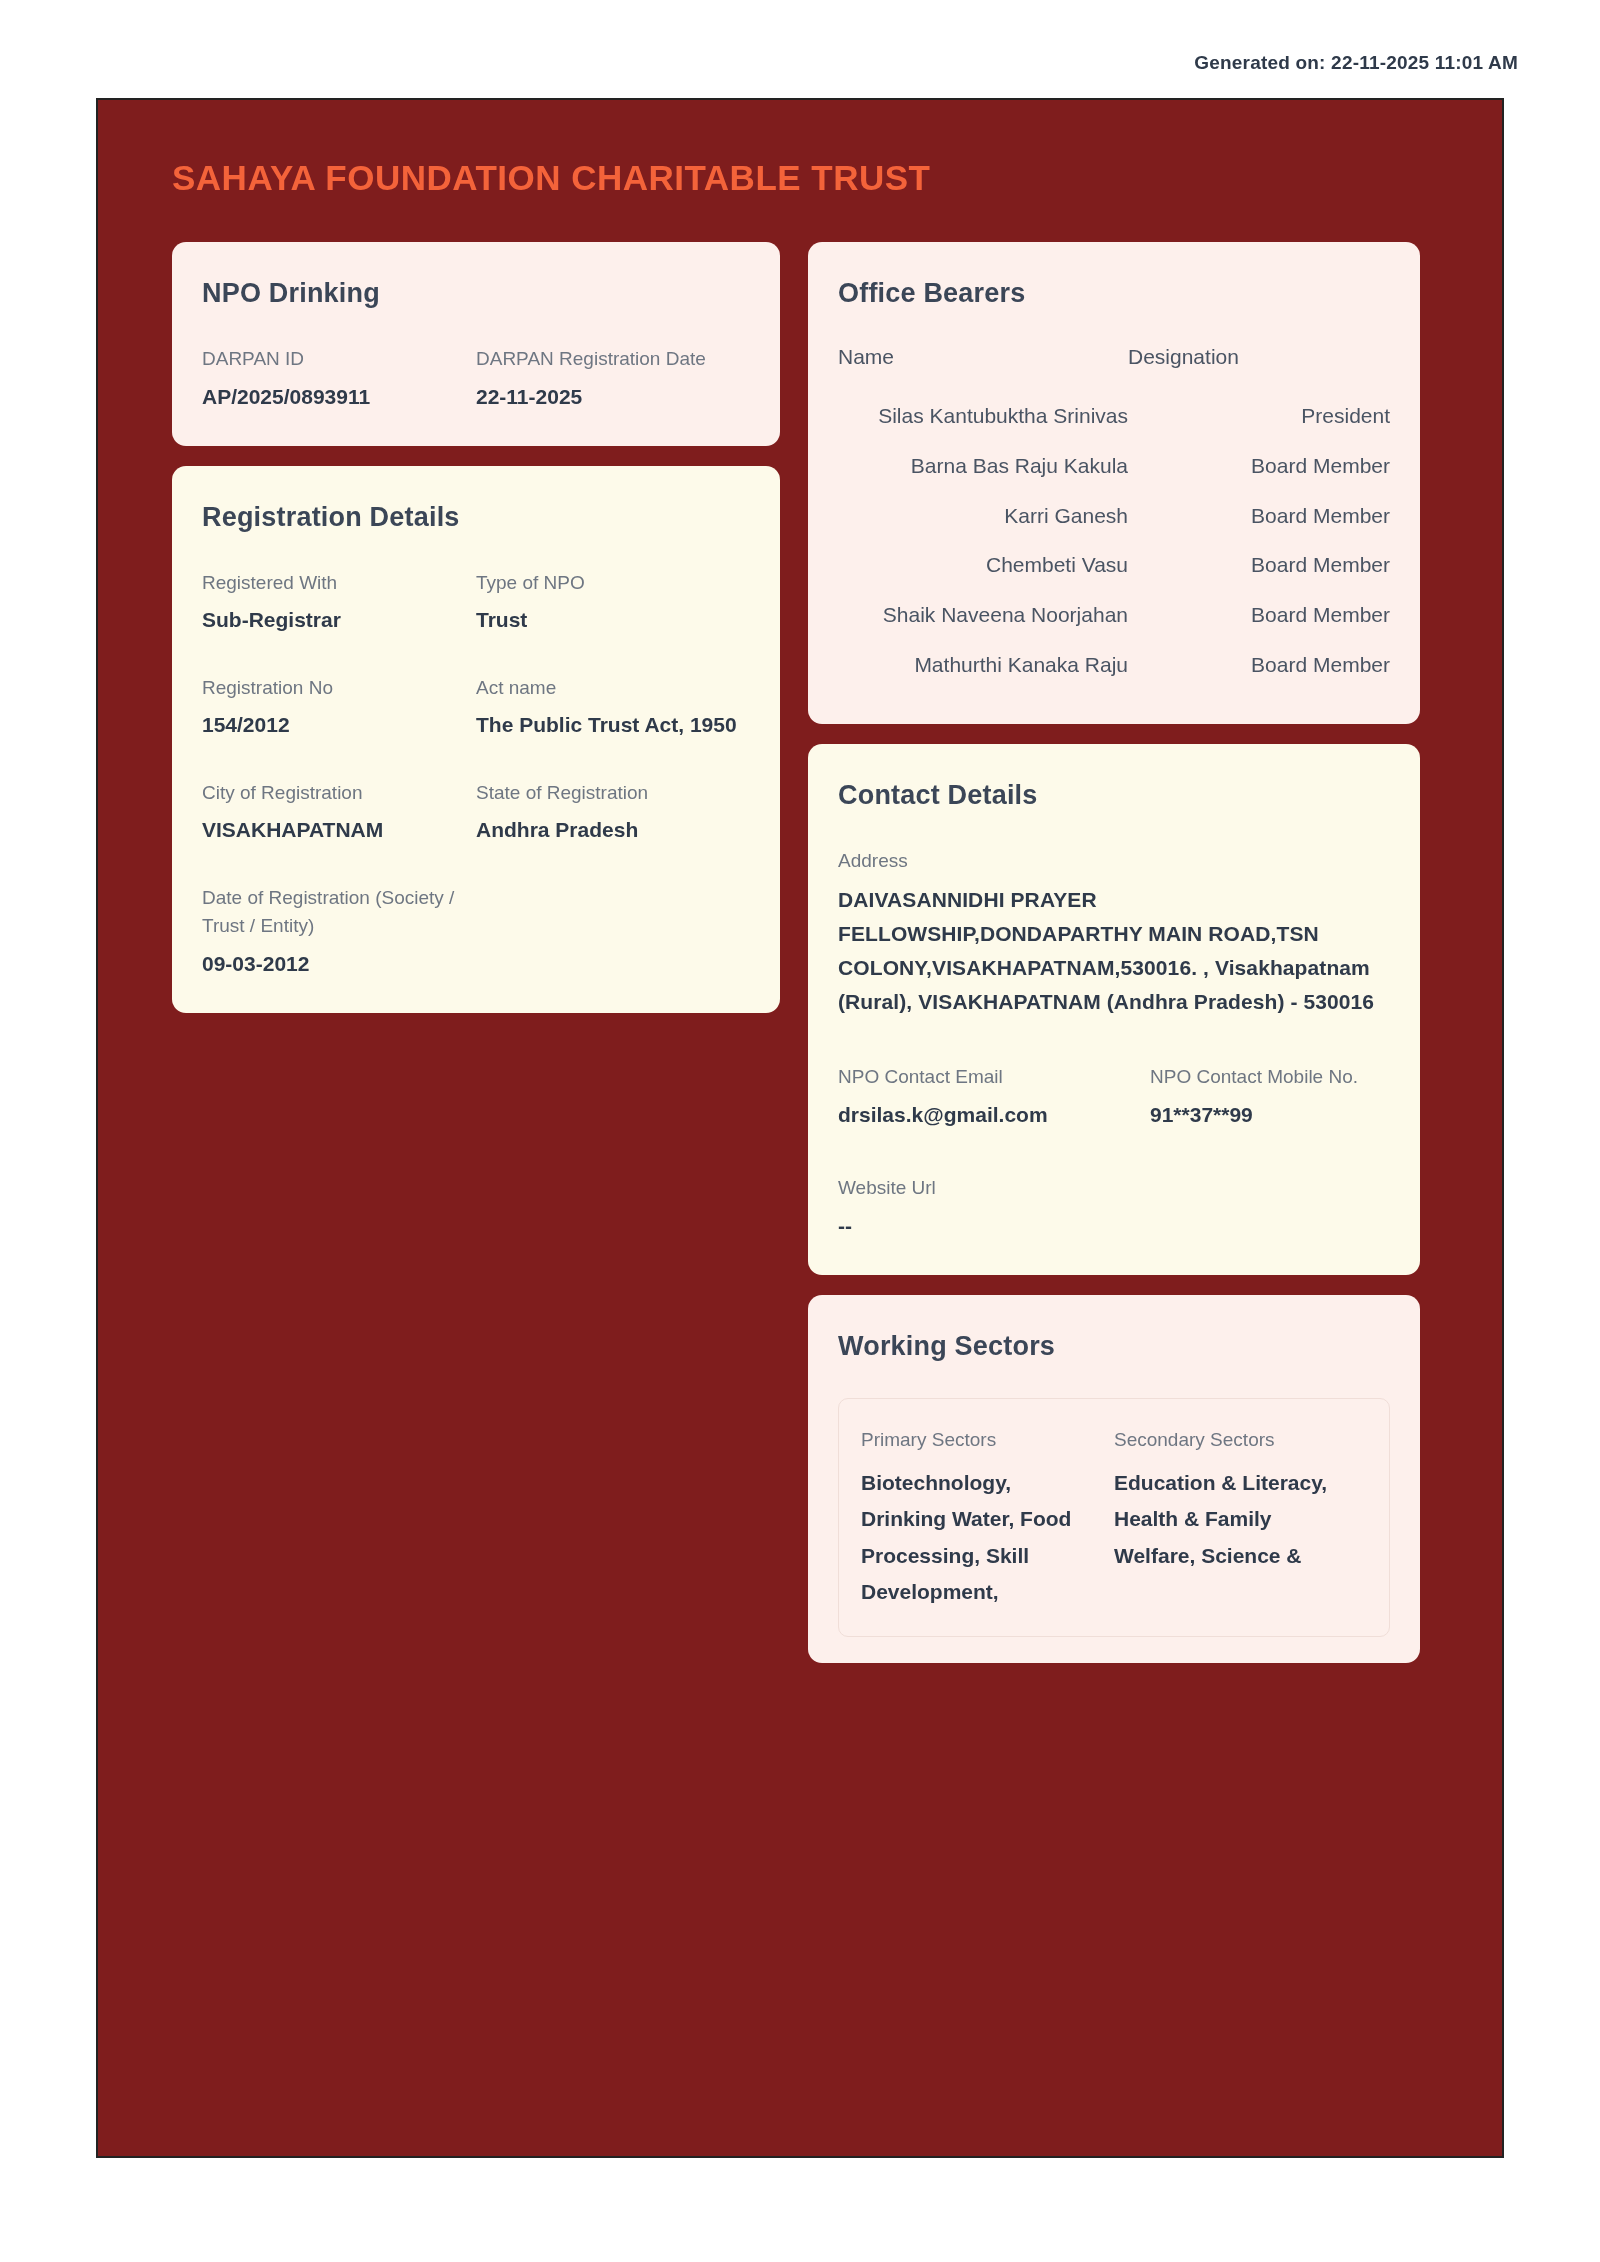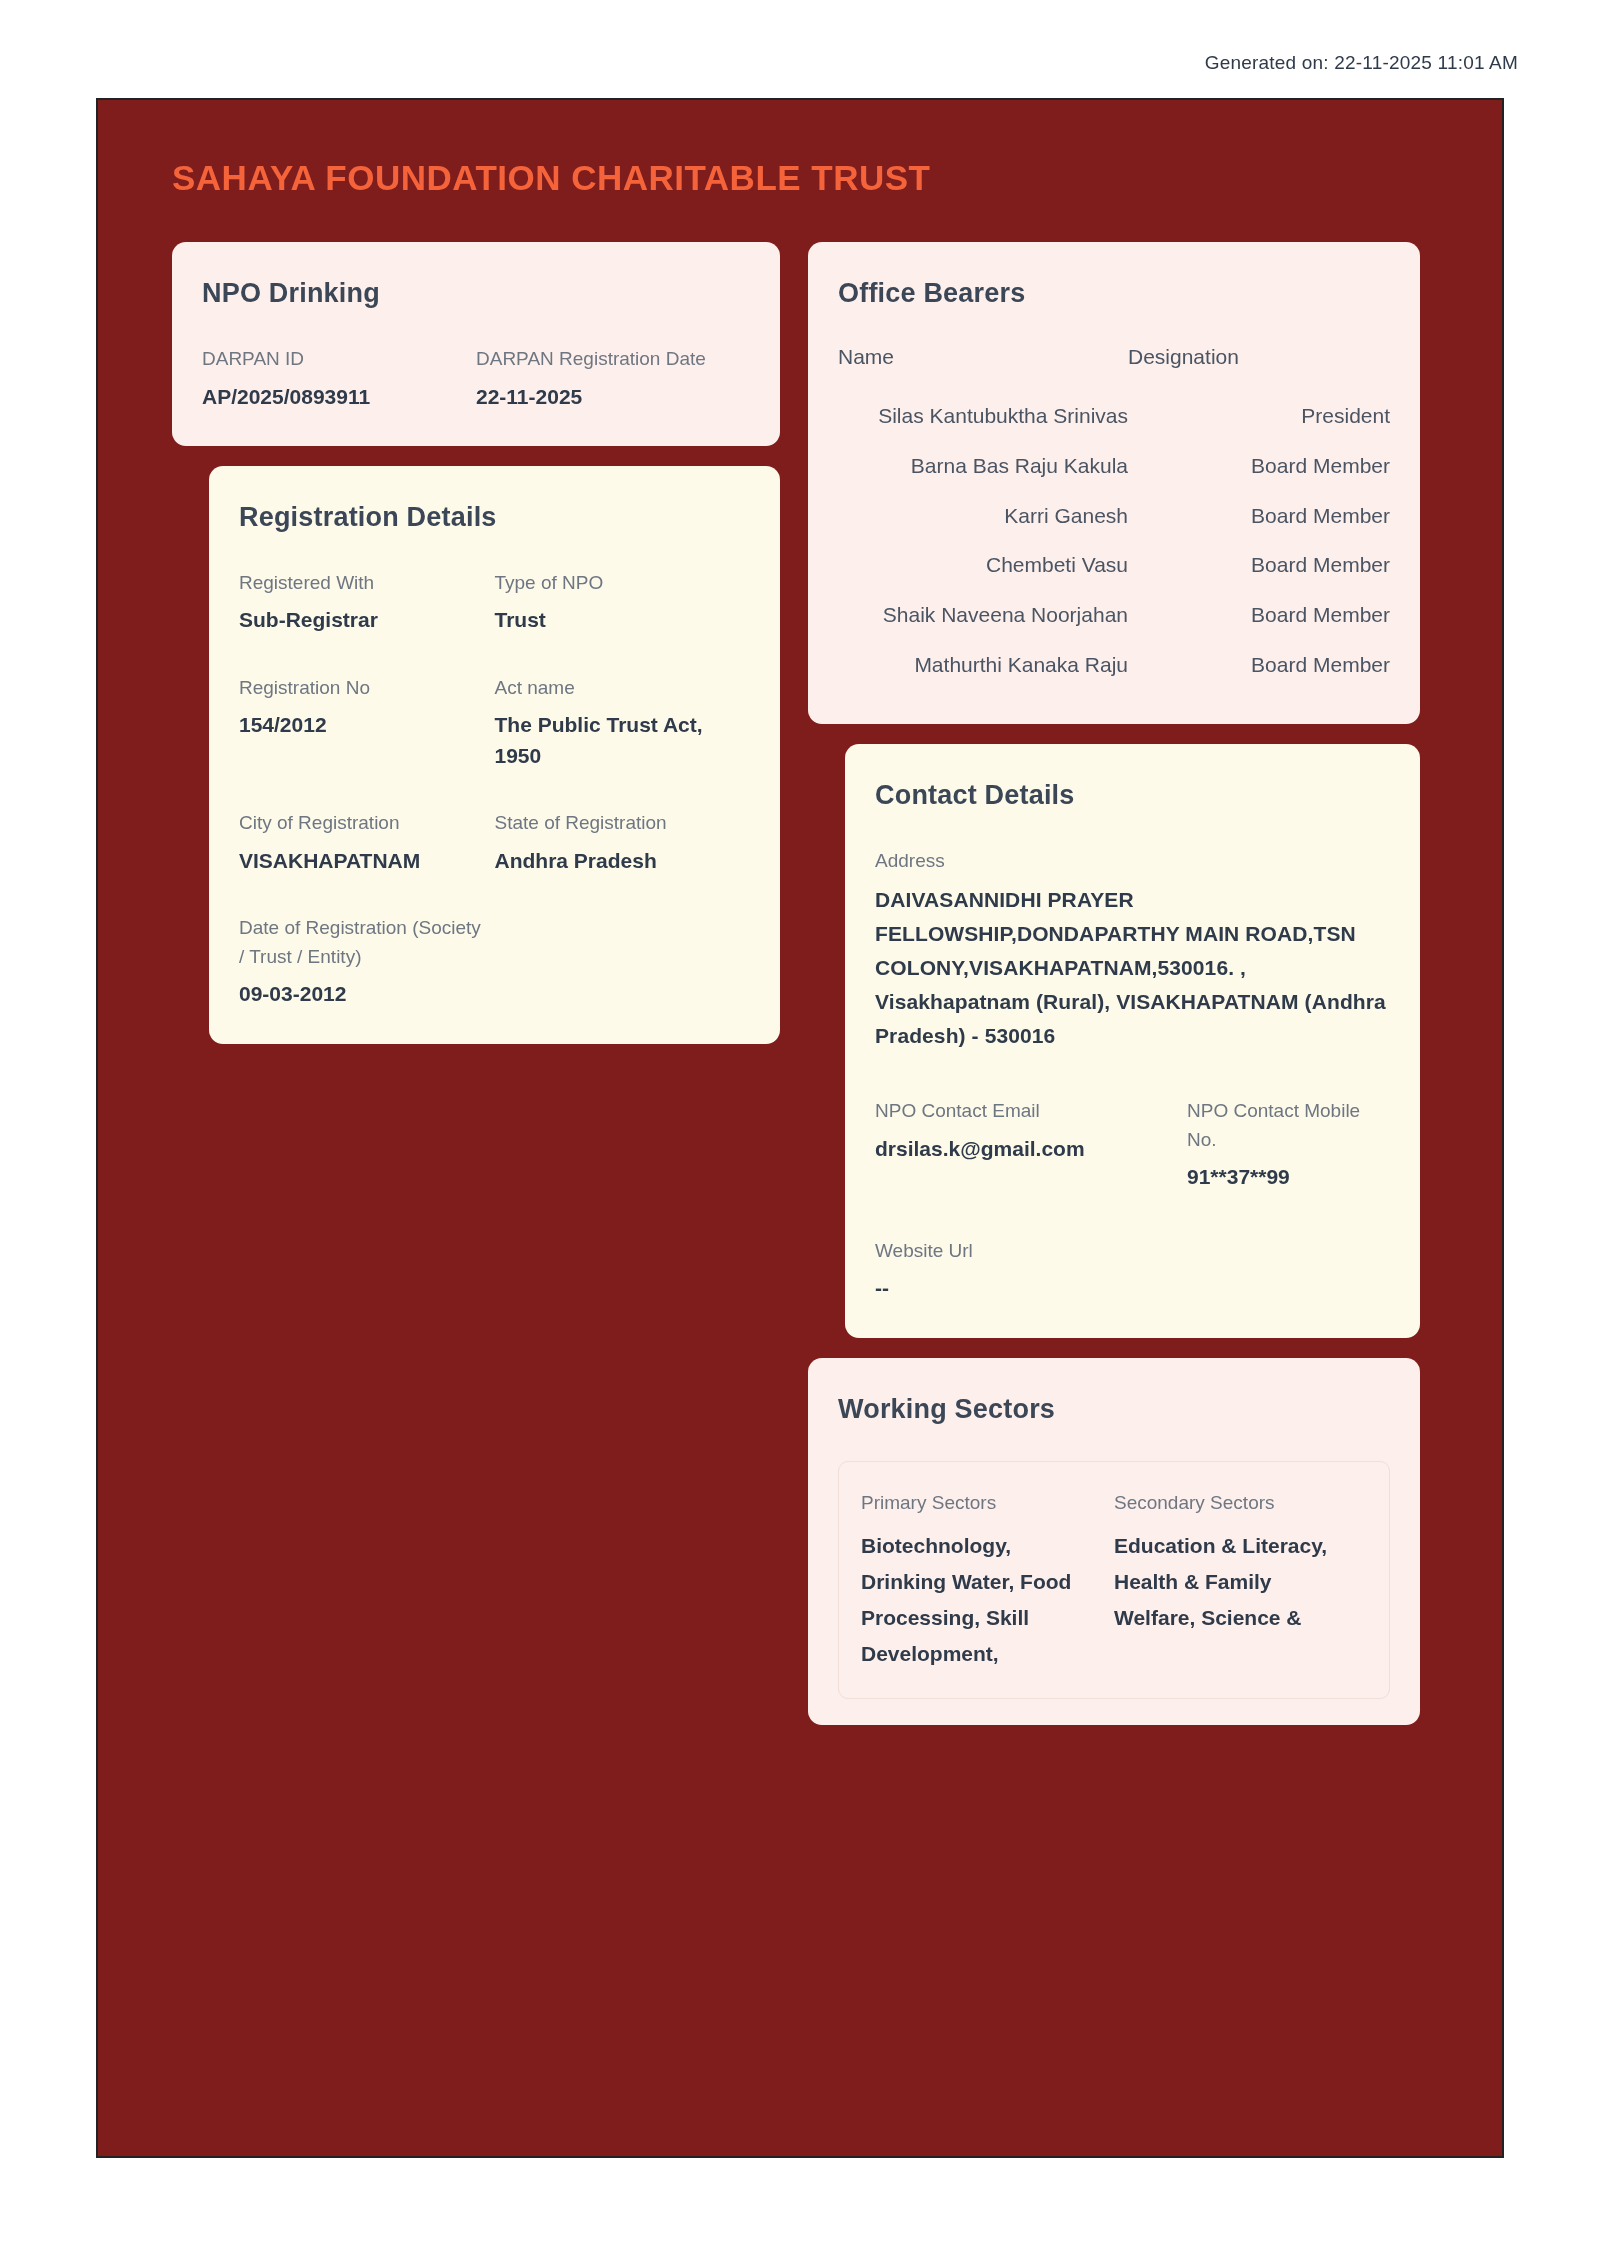--- a/index.html
+++ b/index.html
@@ -19,21 +19,21 @@
     height: 2262px;
     box-sizing: border-box;
     padding: 0;
     position: relative;
   }
   .generated-on {
     position: absolute;
     top: 52px;
     right: 82px;
     font-size: 19px;
-    font-weight: normal;
+    font-weight: bold;
     color: #2f3a4a;
     letter-spacing: 0.2px;
   }
   .sheet {
     position: absolute;
     left: 96px;
     top: 98px;
     width: 1408px;
     height: 2060px;
     border: 2px solid #222222;
@@ -61,21 +61,21 @@
     left: 710px;
     top: 142px;
     width: 612px;
   }
   .card {
     border-radius: 14px;
     box-sizing: border-box;
     margin-bottom: 20px;
   }
   .card.pink { background: #fdf0ec; }
-  .card.cream { background: #fdfaea; margin-left: 37px; }
+  .card.cream { background: #fdfaea; }
   .card-pad {
     padding: 36px 30px 34px 30px;
   }
   .card-title {
     font-size: 27px;
     font-weight: bold;
     color: #3b4657;
     margin: 0 0 36px 0;
     letter-spacing: 0.2px;
   }

